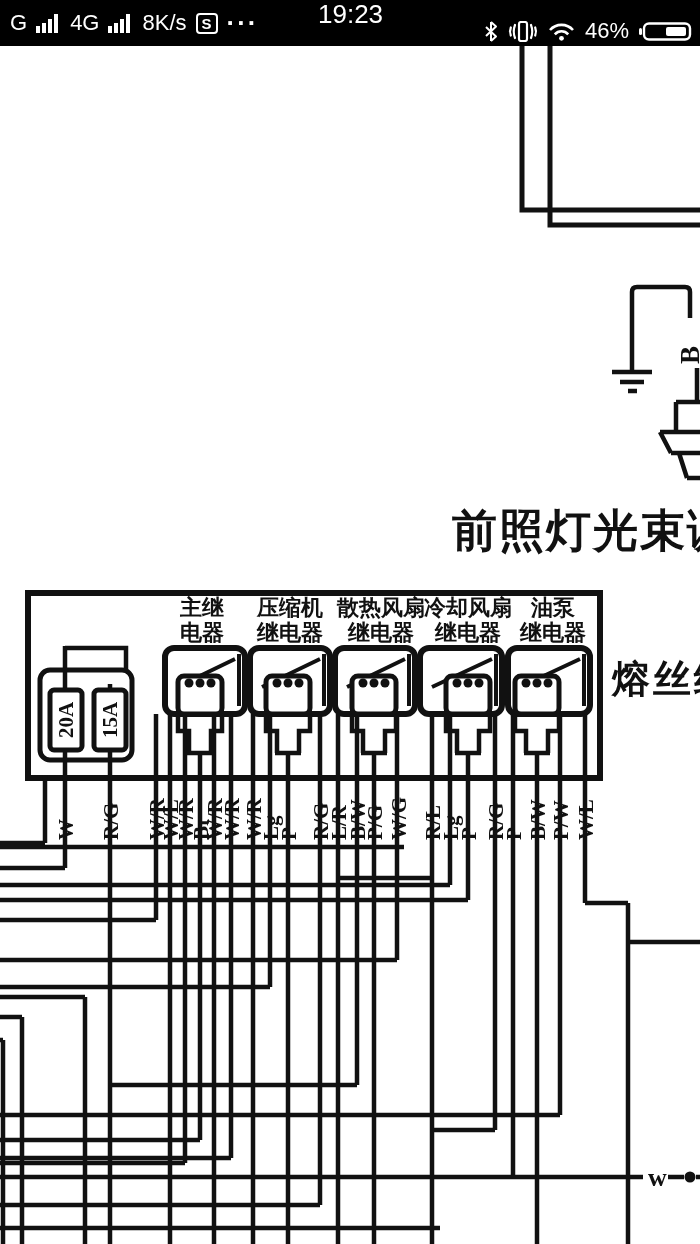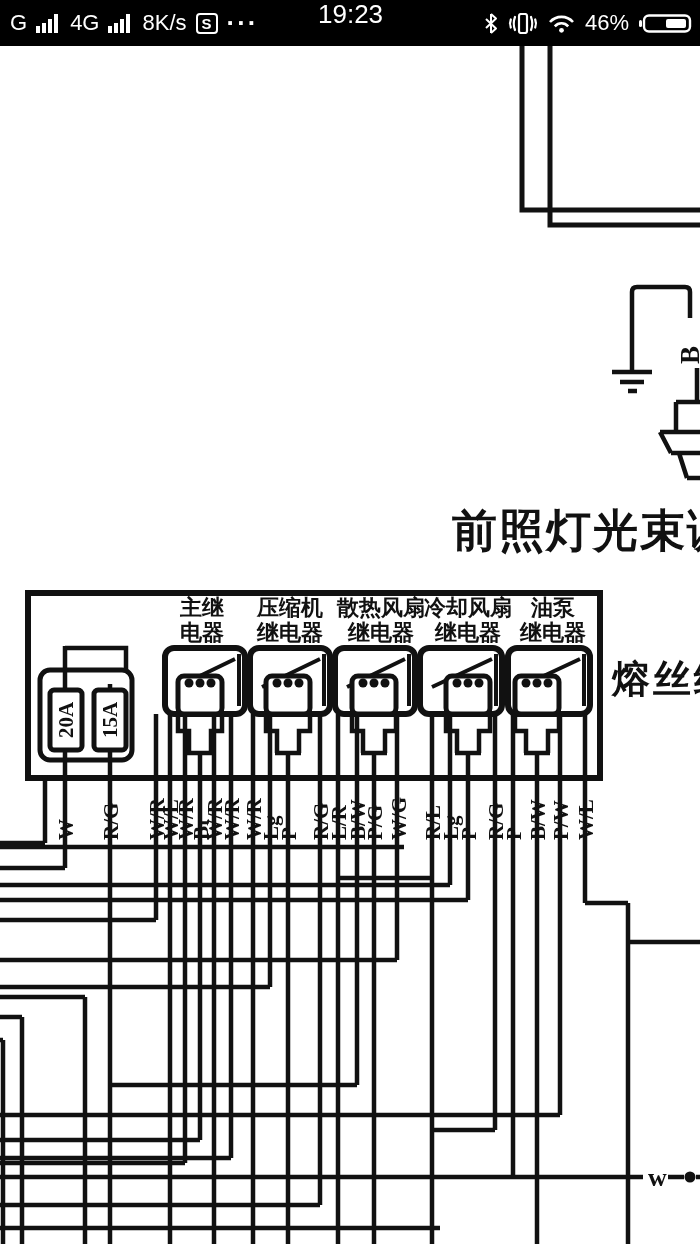--- a/index.html
+++ b/index.html
@@ -5,21 +5,21 @@
   html,body{margin:0;padding:0;}
   body{
     width:700px;height:1244px;position:relative;overflow:hidden;
     background:#ffffff;font-family:"Liberation Sans",sans-serif;
   }
   .statusbar{
     position:absolute;top:0;left:0;width:700px;height:46px;background:#000;
     display:flex;align-items:center;color:#fff;z-index:10;
   }
   .sb-left{display:flex;align-items:center;gap:9px;padding-left:10px;font-size:22px;}
-  .sb-right{display:flex;align-items:center;gap:10px;position:absolute;right:8px;top:0;height:46px;font-size:22px;}
+  .sb-right{display:flex;align-items:center;gap:10px;position:absolute;right:8px;top:8px;height:46px;font-size:22px;}
   .sb-time{position:absolute;left:318px;top:0;height:29px;display:flex;align-items:center;font-size:26px;}
   .s-badge{
     border:2px solid #fff;border-radius:4px;font-size:15px;line-height:15px;
     padding:1px 4px;font-weight:bold;
   }
   .dots{font-size:26px;letter-spacing:2px;font-weight:bold;}
   svg text{font-family:"Liberation Serif","DejaVu Serif",serif;fill:#111;}
   .diagram{position:absolute;top:0;left:0;}
 </style>
 </head>

